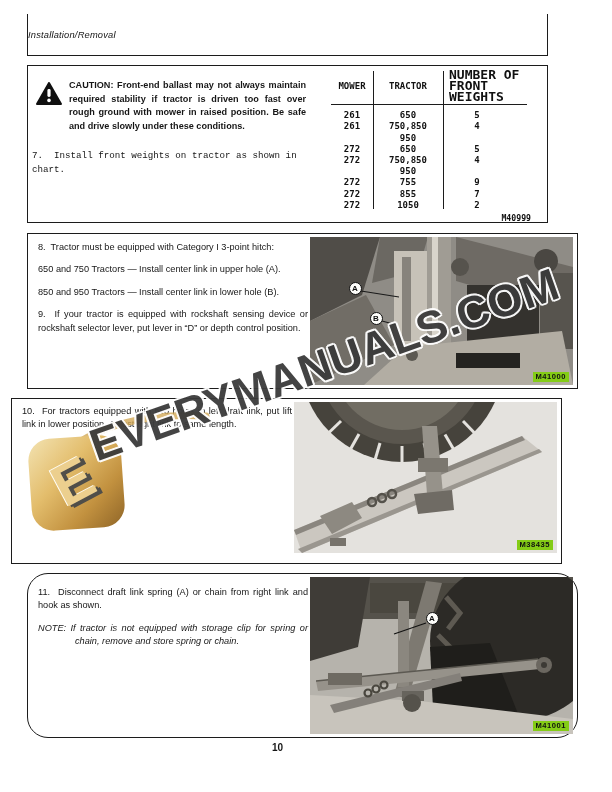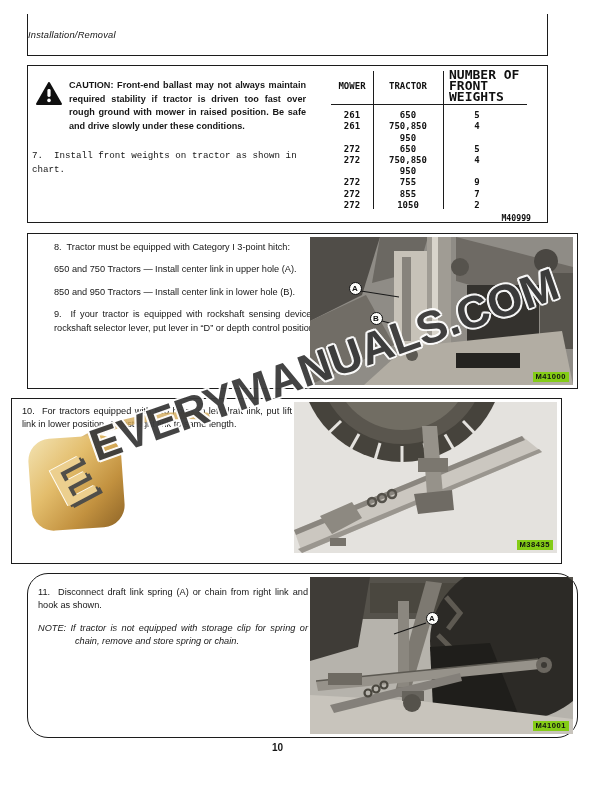--- a/index.html
+++ b/index.html
@@ -152,21 +152,21 @@
             <span class="c1">272</span>
             <span class="c2">1050</span>
             <span class="c3">2</span>
           </div>
       </div>
       <div class="t-caption">M40999</div>
     </div>
   </div>
 
   <div class="box" id="sec8-box">
-    <div class="sec-text" style="top:7px;margin-left:16px;">
+    <div class="sec-text" style="top:7px;">
       <p>8.&nbsp; Tractor must be equipped with Category I 3-point hitch:</p>
       <p>650 and 750 Tractors — Install center link in upper hole (A).</p>
       <p>850 and 950 Tractors — Install center link in lower hole (B).</p>
       <p>9.&nbsp; If your tractor is equipped with rockshaft sensing device or rockshaft selector lever, put lever in “D” or depth control position.</p>
     </div>
     <div class="photo" id="photo-m41000">
       <svg width="263" height="148" viewBox="0 0 263 148" preserveAspectRatio="none">
         <rect width="263" height="148" fill="#8f8c86"></rect>
         <polygon points="0,0 70,0 52,58 0,84" fill="#504d48"></polygon>
         <polygon points="70,0 118,0 108,34 62,46" fill="#6b6862"></polygon>

